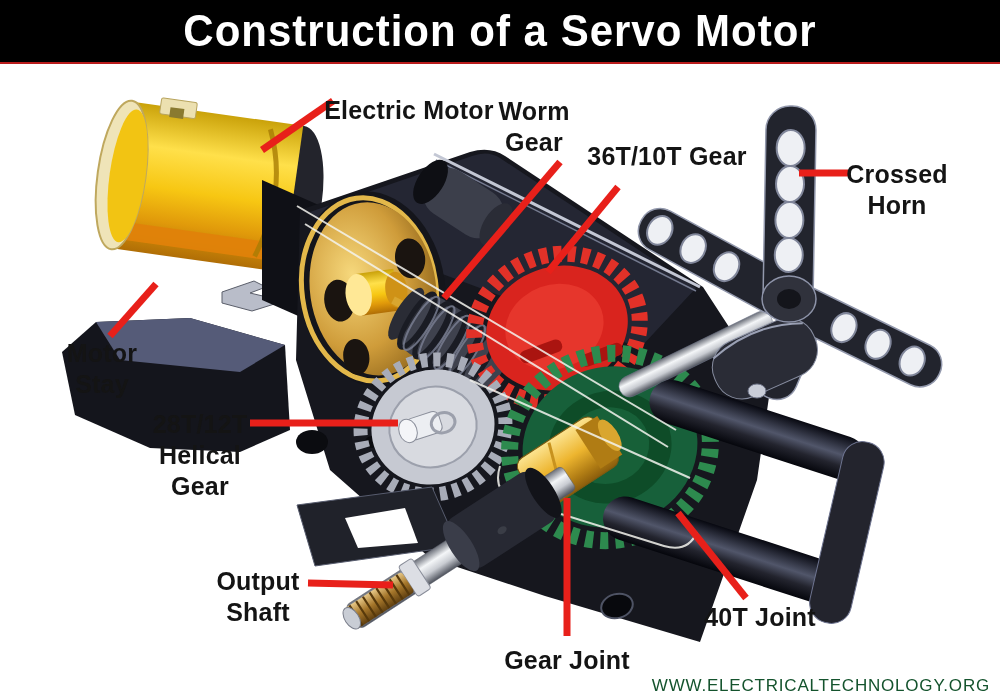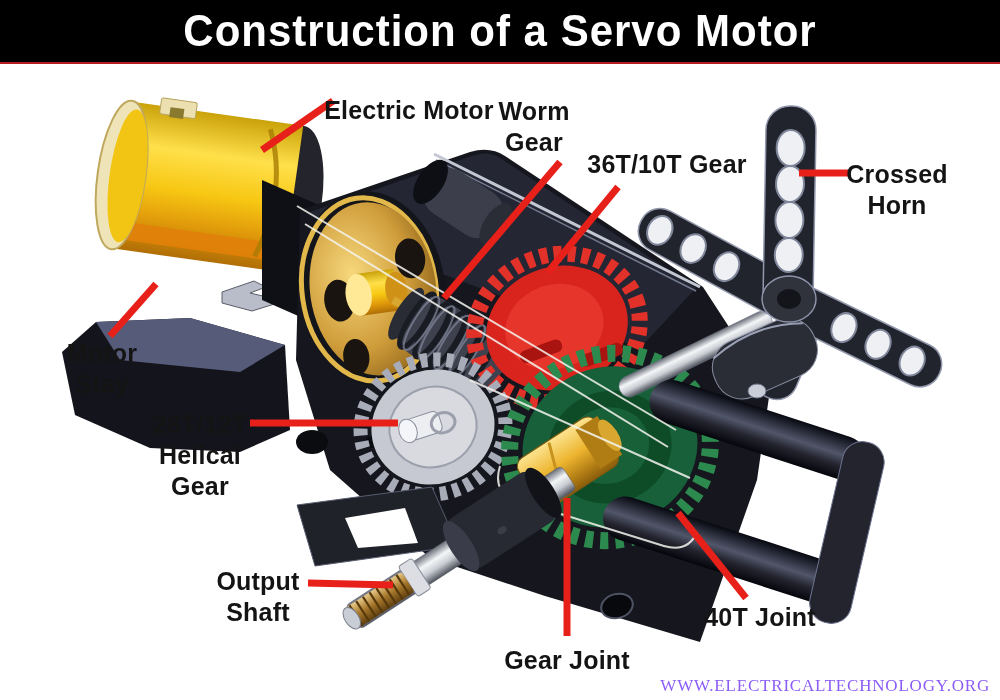--- a/index.html
+++ b/index.html
@@ -20,21 +20,21 @@
 
   .label{
     position:absolute;transform:translate(-50%,-50%);
     white-space:pre-line;text-align:center;
     font-size:25px;font-weight:600;line-height:31px;color:#141414;
     letter-spacing:0.2px;
   }
 
   .watermark{
     position:absolute;right:10px;top:676px;
-    font-size:17px;font-weight:400;letter-spacing:0.8px;color:#8b5cf6;font-family:Liberation Serif, serif;
+    font-size:17px;font-weight:400;letter-spacing:0.8px;color:#14532d;
   }
 
   line[data-leader]{stroke-width:7;stroke-linecap:butt;}
 </style>
 </head>
 <body>
 
 <div id="stage">
 
   <div class="title-bar">
@@ -276,21 +276,21 @@
       <line data-leader="" x1="250" y1="423" x2="398" y2="423" stroke="#e8201a"></line>
       <line data-leader="" x1="308" y1="583" x2="393" y2="585" stroke="#e8201a"></line>
       <line data-leader="" x1="567" y1="636" x2="567" y2="498" stroke="#e8201a"></line>
       <line data-leader="" x1="746" y1="598" x2="678" y2="513" stroke="#e8201a"></line>
     </g>
   </svg>
 
   <div class="label" style="left:409px;top:110px">Electric Motor</div>
   <div class="label" style="left:534px;top:127px">Worm
 Gear</div>
-  <div class="label" style="left:667px;top:164px">36T/10T Gear</div>
+  <div class="label" style="left:667px;top:156px">36T/10T Gear</div>
   <div class="label" style="left:897px;top:190px">Crossed
 Horn</div>
   <div class="label" style="left:102px;top:369px">Motor
 Stay</div>
   <div class="label" style="left:200px;top:455px">28T/12T
 Helical
 Gear</div>
   <div class="label" style="left:258px;top:597px">Output
 Shaft</div>
   <div class="label" style="left:567px;top:660px">Gear Joint</div>

